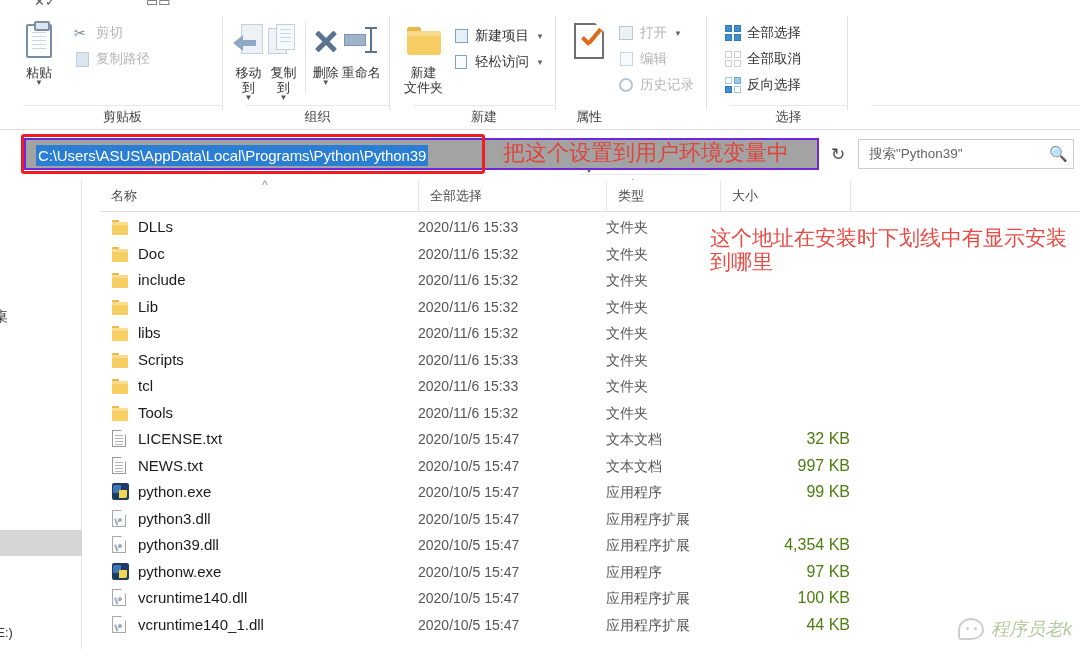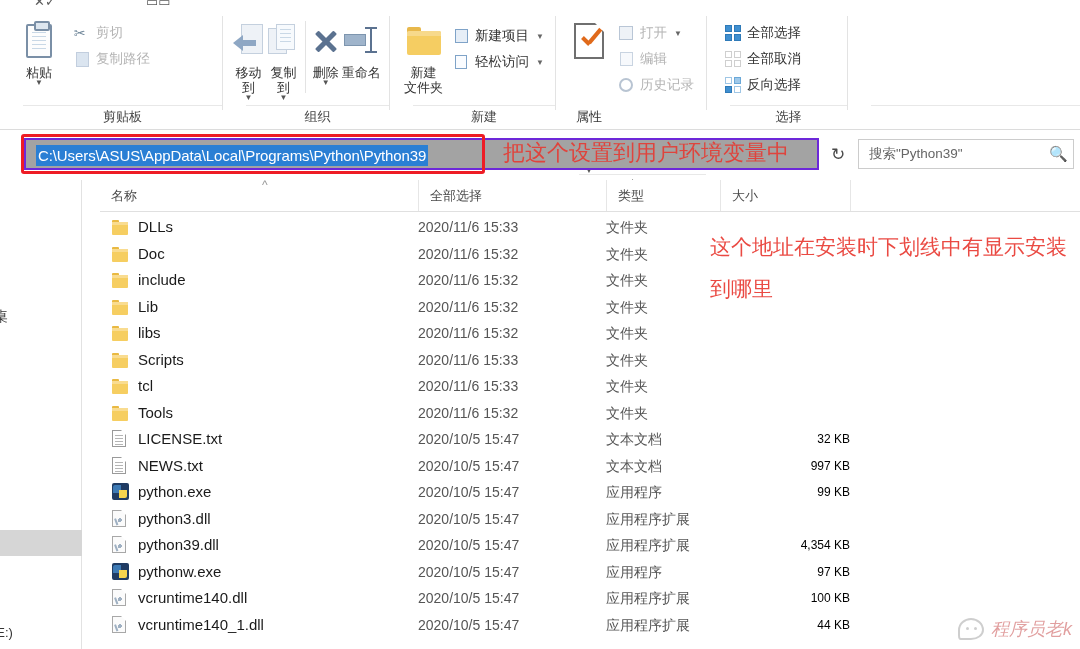--- a/index.html
+++ b/index.html
@@ -140,21 +140,21 @@
     position:absolute; left:21px; top:134px; width:464px; height:40px;
     border:3px solid #ee1c25; border-radius:3px; pointer-events:none;
   }
 
   
   .ann {
     position:absolute; color:#e8372f; font-size:22px; line-height:30px;
     white-space:nowrap; font-family:Liberation Mono, monospace;
   }
   .ann-1 { left:503px; top:140px; opacity:0.88; letter-spacing:0px; }
-  .ann-2 { left:710px; top:228px; font-size:21px; line-height:42px; opacity:0.9; white-space:normal; width:360px; }
+  .ann-2 { left:710px; top:228px; font-size:21px; line-height:24px; opacity:0.9; white-space:normal; width:360px; }
 
   
   .colhdr {
     position:absolute; left:100px; top:180px; width:980px; height:32px;
     border-bottom:1px solid #e0e0e0; background:#fff;
   }
   .colhdr .ch {
     position:absolute; top:0; height:31px; line-height:31px;
     font-size:13px; color:#4a4a4a; padding-left:11px;
     border-left:1px solid #e6e6e6;
@@ -173,21 +173,21 @@
   .frow .fdate {
     position:absolute; left:318px; top:0; height:26.5px; line-height:26.5px;
     font-size:14px; color:#555; white-space:nowrap;
   }
   .frow .ftype {
     position:absolute; left:506px; top:0; height:26.5px; line-height:26.5px;
     font-size:14px; color:#555; white-space:nowrap;
   }
   .frow .fsize {
     position:absolute; left:620px; width:130px; top:0; height:26.5px; line-height:26.5px;
-    font-size:12px; color:#000000; text-align:right; white-space:nowrap;
+    font-size:16px; color:#4d7c0f; text-align:right; white-space:nowrap;
   }
 
   
   .fi-folder{position:relative;width:18px;height:15px;margin-top:2px;}
   .fi-folder .t{position:absolute;left:0;top:0;width:7px;height:3px;background:#e9b942;border-radius:1px 1px 0 0;}
   .fi-folder .b{position:absolute;left:0;top:2px;width:16px;height:13px;background:#f6ce61;border-radius:1px;}
   .fi-folder .b:after{content:"";position:absolute;left:0;top:0;width:16px;height:3px;background:#f9dc90;}
 
   .fi-txt{position:relative;width:14px;height:17px;background:#ffffff;border:1px solid #9a9a9a;}
   .fi-txt:before{content:"";position:absolute;right:-1px;top:-1px;border-top:5px solid #fff;border-left:5px solid transparent;}
@@ -224,21 +224,21 @@
   .watermark {
     position:absolute; right:8px; bottom:8px; display:flex; align-items:center; gap:7px;
     opacity:0.42;
   }
   .wm-bubble {
     width:26px; height:22px; border:2px solid #8d8d8d; border-radius:50% 50% 50% 10%/55% 55% 45% 20%;
     position:relative;
   }
   .wm-bubble i { position:absolute; width:3px; height:3px; background:#8d8d8d; border-radius:50%; top:7px; }
   .wm-bubble i.a{left:6px;} .wm-bubble i.b{left:14px;}
-  .wm-text { font-size:18px; color:#b91c1c; font-style:italic; white-space:nowrap; }
+  .wm-text { font-size:18px; color:#4d7c0f; font-style:italic; white-space:nowrap; }
 </style>
 </head>
 <body>
 
 <div id="root">
 
   <div class="ribbon">
 
     <div class="ribbon-top-sliver">
       <span class="sliver-glyph" style="left:34px;top:-4px;">✕✓</span>

